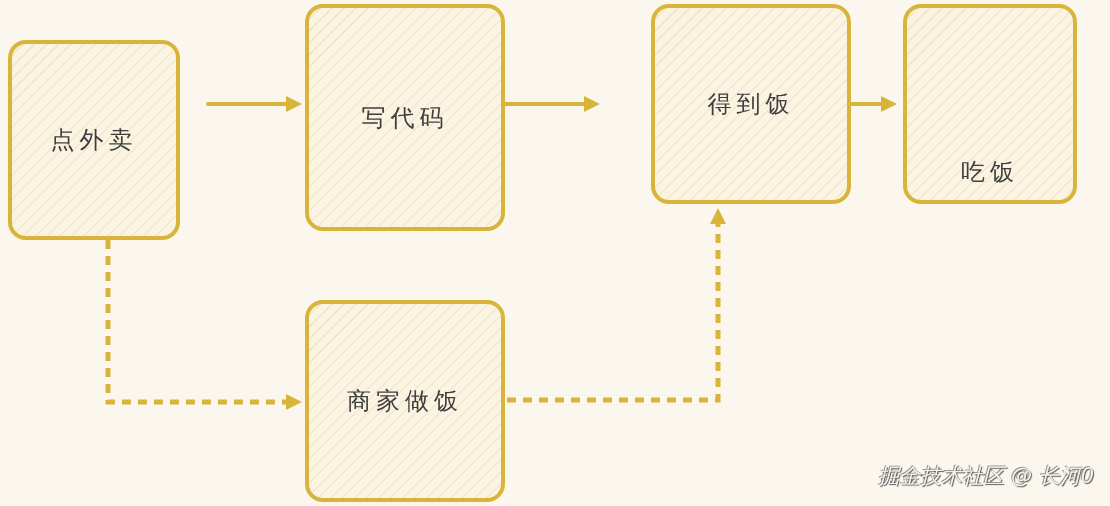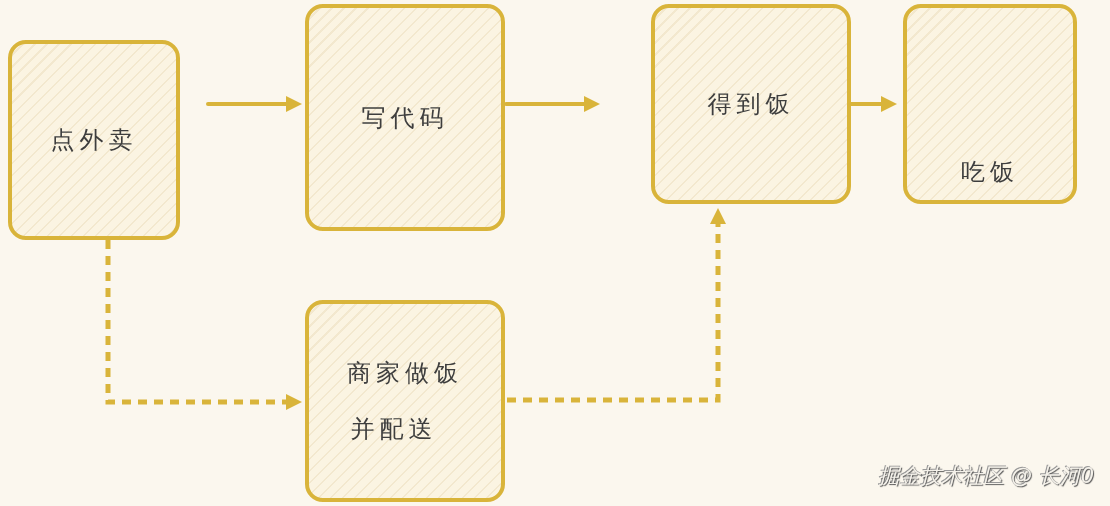--- a/index.html
+++ b/index.html
@@ -65,16 +65,15 @@
 <div class="node" style="left:603px; top:4px; width:200px; height:200px;margin-left:48px;">
   <span class="line">得到饭</span>
 </div>
 
 <div class="node" style="left:903px; top:4px; width:174px; height:200px;justify-content:flex-end;">
   <span class="line">吃饭</span>
 </div>
 
 <div class="node" style="left:305px; top:300px; width:200px; height:202px;text-align:right;">
   <span class="line">商家做饭</span>
-  <span class="line" style="padding-right:22px;">并配送</span>
 </div>
 
 <div class="watermark">掘金技术社区 @ 长河0</div>
 
 </body></html>

